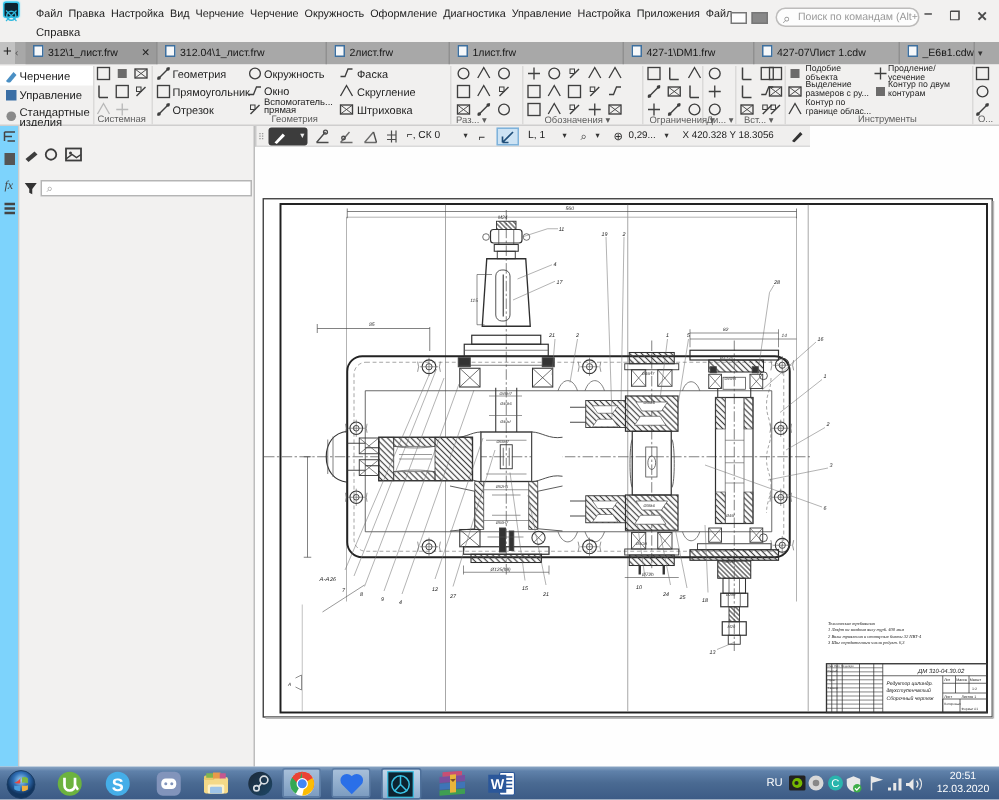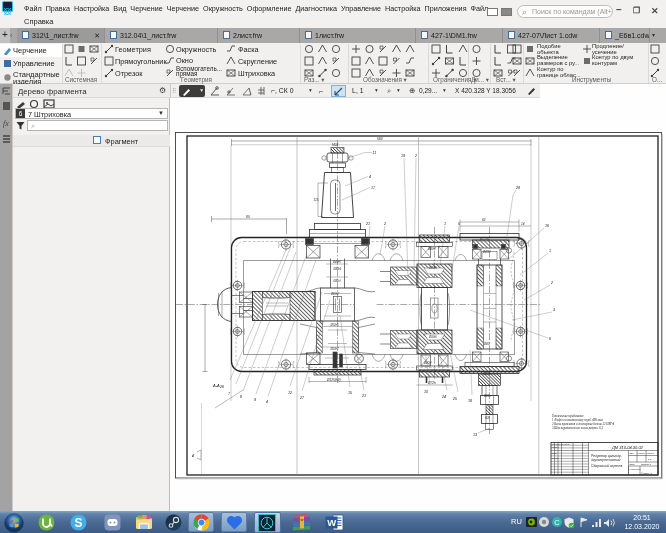--- a/index.html
+++ b/index.html
@@ -15,21 +15,21 @@
 #tabbar{position:absolute;left:0;top:28px;width:666px;height:15px;background:#a8a8a8}
 .tab{position:absolute;top:0;height:15px;font-size:7px;color:#161616;line-height:15px;white-space:nowrap;overflow:hidden;border-right:1px solid #909090}
 .tab .ti{display:inline-block;width:7px;height:8px;background:#f6f8fa;border:1px solid #3d6f9e;vertical-align:-1px;margin-right:3px;margin-left:5px}
 .tabplus{position:absolute;left:0;top:0;width:10px;height:15px;background:#c2c2c2;color:#222;font-size:10px;line-height:14px;text-align:center}
 #ribbon{position:absolute;left:0;top:43px;width:666px;height:41px;background:#f1f0ef;border-bottom:1px solid #cfcECE}
 .rsep{position:absolute;top:44px;width:1px;height:39px;background:#dbdad9}
 .rlabel{position:absolute;top:76px;font-size:6.3px;color:#5d5d5d;white-space:nowrap}
 .ltab{position:absolute;left:0;width:62px;font-size:7.5px;color:#222;padding-left:13px;line-height:13px;white-space:nowrap}
 .gbtn{position:absolute;font-size:7.3px;color:#1e1e1e;white-space:nowrap}
 #quickbar{position:absolute;left:170px;top:84px;width:370px;height:14px;background:#f0efee;border-bottom:1px solid #dadada;border-left:1px solid #c9c9c9;z-index:6}
-#leftstrip{position:absolute;left:0;top:84px;width:13px;height:427px;background:#a3a3a3;border-right:1px solid #cccbca}
+#leftstrip{position:absolute;left:0;top:84px;width:13px;height:427px;background:#7dd3fc;border-right:1px solid #cccbca}
 #leftpanel{position:absolute;left:13px;top:84px;width:157px;height:427px;background:#f2f1f0;border-right:1px solid #bdbdbd}
 #canvas{position:absolute;left:170px;top:84px;width:496px;height:427px;background:#fefefe}
 #taskbar{position:absolute;left:0;top:511px;width:666px;height:22px;background:linear-gradient(180deg,#8ba6c4 0%,#5f81aa 14%,#4a6a92 50%,#3c5b86 100%)}
 .tico{position:absolute;top:3px;width:17px;height:17px}
 </style></head><body>
 <div id="menubar">
  <div class="logo"><svg width="9" height="9" viewBox="0 0 9 9">
         <circle cx="4.5" cy="4.5" r="3" fill="none" stroke="#2fb9de" stroke-width="1"></circle>
         <path d="M1 8L8 1M1 1l7 7" stroke="#2fb9de" stroke-width="0.8"></path>
       </svg></div>
@@ -201,51 +201,38 @@
  <svg width="13" height="70" viewBox="0 0 13 70">
   <g stroke="#444" stroke-width="1" fill="none">
    <path d="M3 4h7M3 7h5M5 10h5M3 4v6"></path>
    <rect x="3" y="18" width="7" height="8" fill="#555" stroke="none"></rect>
    <text x="3" y="42" font-size="8" font-style="italic" fill="#444" stroke="none" font-family="Liberation Serif">fx</text>
    <path d="M3 52h7M3 55h7M3 58h7" stroke-width="1.6"></path>
   </g>
  </svg>
 </div>
 <div id="leftpanel">
- <div style="position:absolute;left:0;top:0;width:157px;height:14px;background:#edecEB;border-bottom:1px solid #d8d8d8">
-  <span style="position:absolute;left:5px;top:3px;font-size:7.8px;color:#2c2c2c">Дерево фрагмента</span>
-  <span style="position:absolute;left:146px;top:2px;font-size:8px;color:#3a3a3a">⚙</span>
- </div>
  <div style="position:absolute;left:0;top:13px;width:157px;height:12px">
   <svg width="60" height="13" viewBox="0 0 60 13">
         <g fill="#3d3d3d">
    <path d="M4 9l6-5 2 2-6 5z"></path>
           <circle cx="21" cy="6" r="3.5" fill="none" stroke="#3d3d3d" stroke-width="1.2"></circle>
           <path d="M19 6h4"></path>
    <rect x="31" y="2" width="10" height="8" fill="none" stroke="#3d3d3d" stroke-width="1.2"></rect>
           <circle cx="34" cy="5" r="1"></circle>
           <path d="M31 9l4-3 3 2 3-2" stroke="#3d3d3d" fill="none" stroke-width="1"></path>
   </g>
       </svg>
  </div>
- <div style="position:absolute;left:2px;top:23.5px;width:153px;height:11px;background:#fff;border:1px solid #b5b5b5">
-  <span style="position:absolute;left:0px;top:0px;width:9px;height:9px;background:#3a3a3a;color:#fff;font-size:6.5px;text-align:center;line-height:9px">6</span>
-  <span style="position:absolute;left:12px;top:1px;font-size:7.3px;color:#1d1d1d">7 Штриховка</span>
-  <span style="position:absolute;right:3px;top:1px;font-size:6px;color:#333">▼</span>
- </div>
  <div style="position:absolute;left:2px;top:35.5px;width:153px;height:11px">
   <svg style="position:absolute;left:1px;top:1px" width="9" height="9" viewBox="0 0 9 9">
         <path d="M0.5 1h8L5.5 5v3.5l-2-1V5z" fill="#333"></path>
       </svg>
   <span style="position:absolute;left:12px;top:0;width:141px;height:11px;background:#fff;border:1px solid #b5b5b5"></span>
   <span style="position:absolute;left:16px;top:1px;font-size:7.5px;color:#999">⌕</span>
- </div>
- <div style="position:absolute;left:0;top:50.5px;width:157px;height:12px;background:#ebeaE9;border-bottom:1px solid #dcdcdc">
-  <span style="position:absolute;left:80px;top:1.5px;width:8px;height:8px;border:1px solid #4a7fb5;background:#fff"></span>
-  <span style="position:absolute;left:92px;top:2px;font-size:7.4px;color:#222">Фрагмент</span>
  </div>
 </div>
 <div id="quickbar">
  <span style="position:absolute;left:1px;top:3px;font-size:6px;color:#9a9a9a;letter-spacing:-1px">⠿</span>
  <div style="position:absolute;left:8px;top:1px;width:26px;height:12px;background:#3c3c3c;border-radius:2px">
   <svg style="position:absolute;left:3px;top:2px" width="9" height="9" viewBox="0 0 9 9">
         <path d="M1 8l5.5-6 1.5 1.5L2.5 9z" fill="#fff"></path>
       </svg>
   <span style="position:absolute;right:2px;top:2px;font-size:5.5px;color:#eee">▾</span>
  </div>

